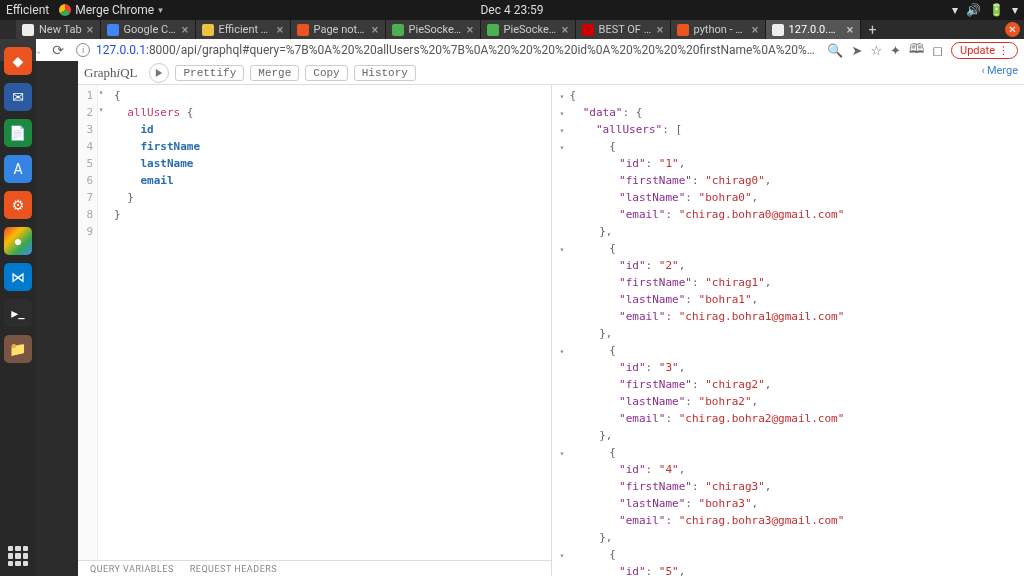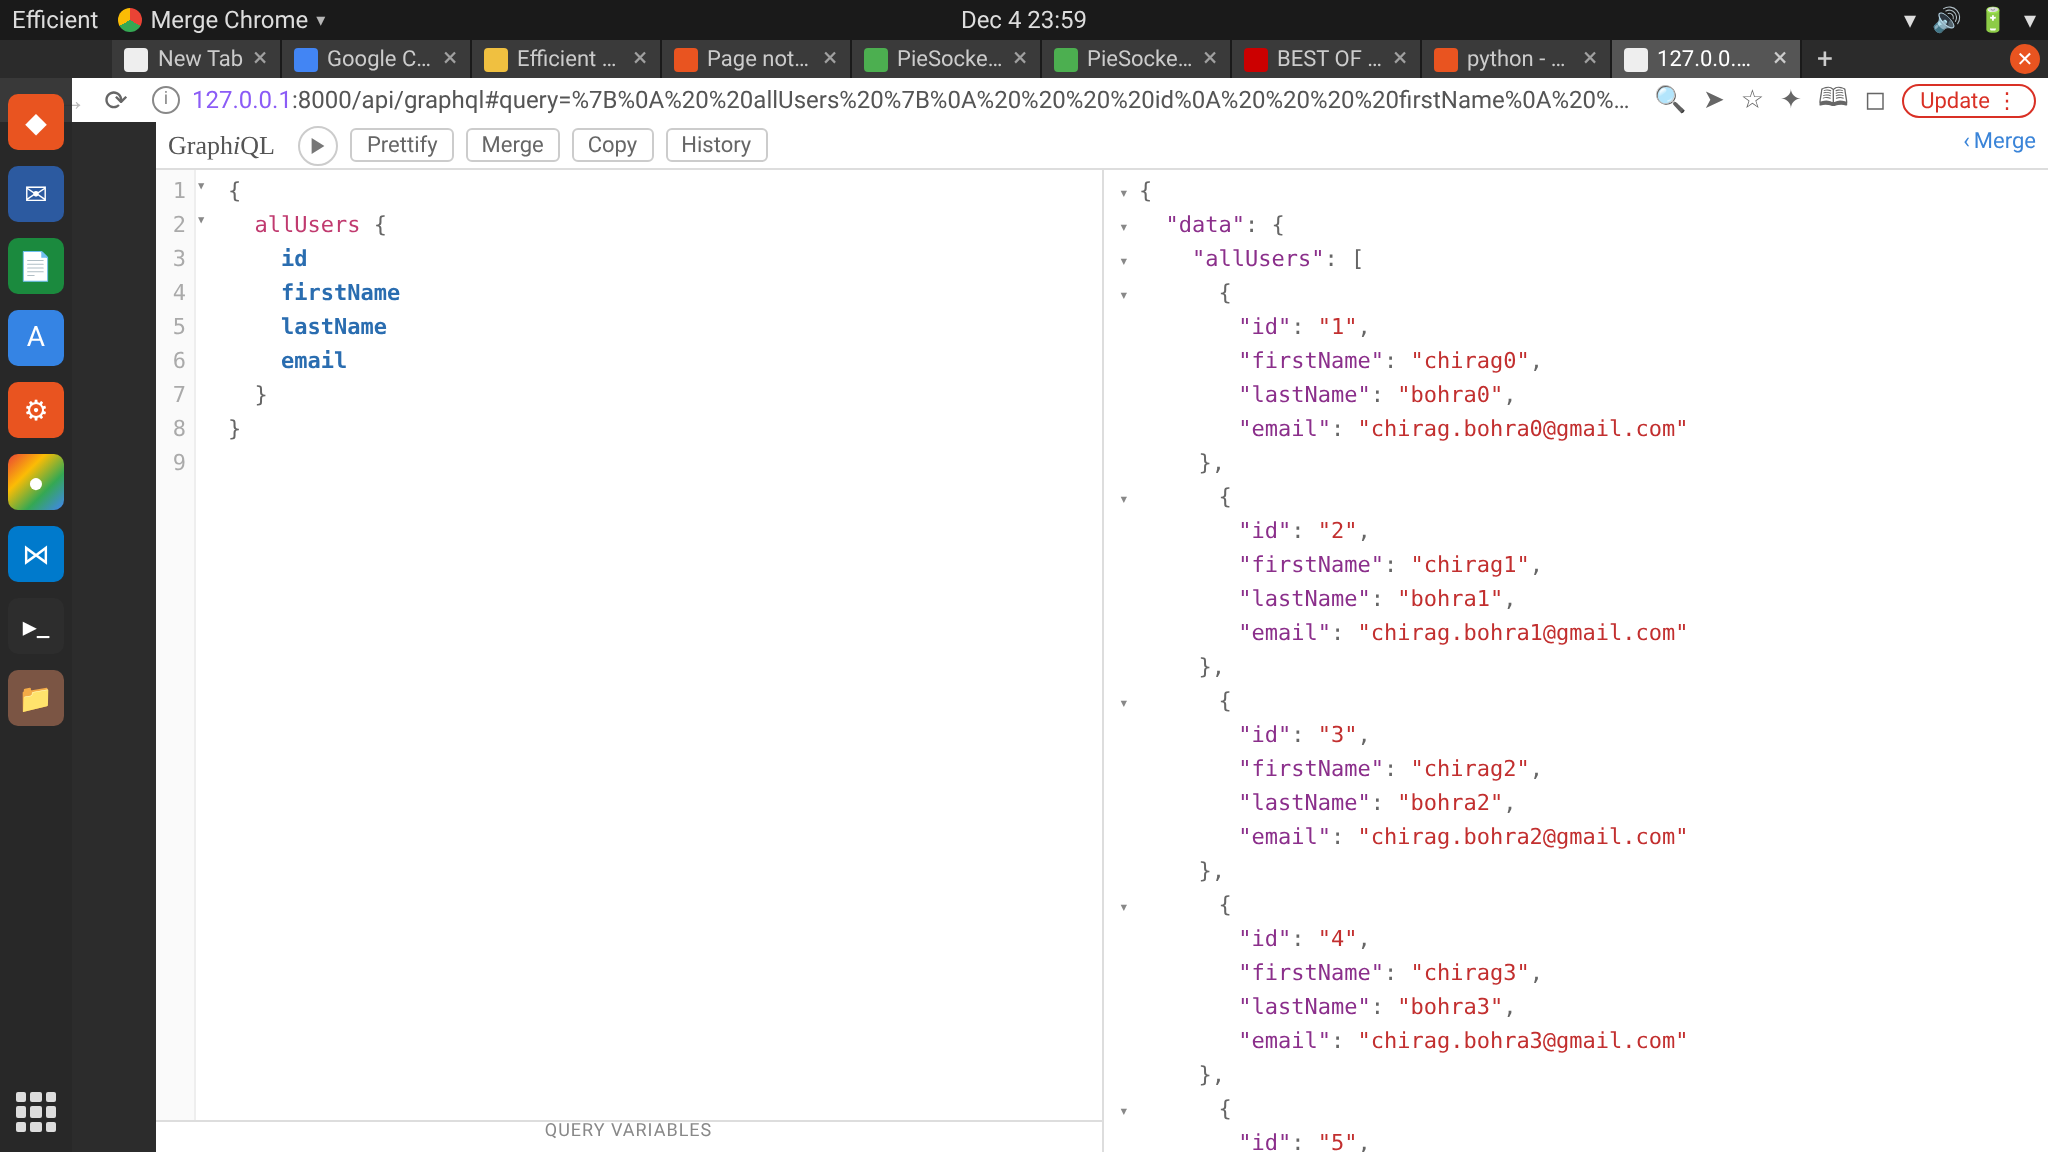--- a/index.html
+++ b/index.html
@@ -28,21 +28,21 @@
 .sysbar .center { position: absolute; left: 50%; transform: translateX(-50%); }
 .sysbar .right { margin-left: auto; display: flex; gap: 8px; align-items: center; }
 .sysbar .dropdown-arrow { font-size: 9px; opacity: 0.8; }
 
 
 .tabbar {
   height: 19px;
   background: #2b2b2b;
   display: flex;
   align-items: stretch;
-  padding-left: 56px;
+  padding-left: 16px;
   position: relative;
 }
 .tab {
   display: flex;
   align-items: center;
   padding: 0 6px;
   font-size: 11px;
   color: #ccc;
   gap: 5px;
   border-right: 1px solid #1a1a1a;
@@ -86,21 +86,21 @@
   flex: 1; display: flex; align-items: center; gap: 6px;
   padding: 0 4px; color: #555;
   white-space: nowrap; overflow: hidden;
 }
 .addrbar .url .info-icon {
   width: 14px; height: 14px; border: 1px solid #888; border-radius: 50%;
   display: inline-flex; align-items: center; justify-content: center;
   font-size: 9px; color: #888; flex-shrink: 0;
 }
 .addrbar .url-text { overflow: hidden; text-overflow: ellipsis; }
-.addrbar .url-text .host { color: #8b5cf6; }
+.addrbar .url-text .host { color: #1d4ed8; }
 .addrbar .right-icons { display: flex; gap: 8px; align-items: center; }
 .addrbar .icon { color: #666; font-size: 13px; cursor: pointer; }
 .addrbar .update-btn {
   border: 1px solid #d93025; color: #d93025;
   padding: 1px 8px; border-radius: 11px; font-size: 11px;
   display: flex; align-items: center; gap: 3px; cursor: pointer;
 }
 
 
 .dock {
@@ -148,21 +148,21 @@
 .gql-title { font-size: 13px; font-style: italic; color: #555; margin-right: 6px; font-family: Georgia, serif; }
 .gql-play {
   width: 20px; height: 20px; border: 1px solid #ccc; border-radius: 50%;
   display: flex; align-items: center; justify-content: center;
   color: #888; cursor: pointer;
 }
 .gql-play svg { width: 8px; height: 8px; }
 .gql-btn {
   border: 1px solid #ccc; border-radius: 3px;
   padding: 1px 7px; font-size: 11px; color: #666;
-  background: #fff; cursor: pointer;
+  background: #fff; cursor: pointer; font-family: Liberation Mono, monospace;
 }
 .docs-btn {
   position: absolute; right: 6px; top: 3px;
   font-size: 11px; color: #3a84d8; cursor: pointer;
   display: flex; align-items: center; gap: 2px;
 }
 
 .panes {
   position: absolute;
   top: 24px; left: 0; right: 0; bottom: 0;
@@ -195,21 +195,20 @@
 .bottom-tabs {
   border-top: 1px solid #ddd;
   height: 16px;
   display: flex;
   align-items: center;
   gap: 16px;
   padding: 0 12px;
   font-size: 9px;
   letter-spacing: 0.5px;
   color: #888;
-  flex-direction: column;
 }
 
 
 .result {
   font: 11px/1.55 "Menlo","Consolas",monospace;
   padding: 2px 0 2px 8px;
   white-space: pre;
 }
 .result div { height: 17px; }
 

